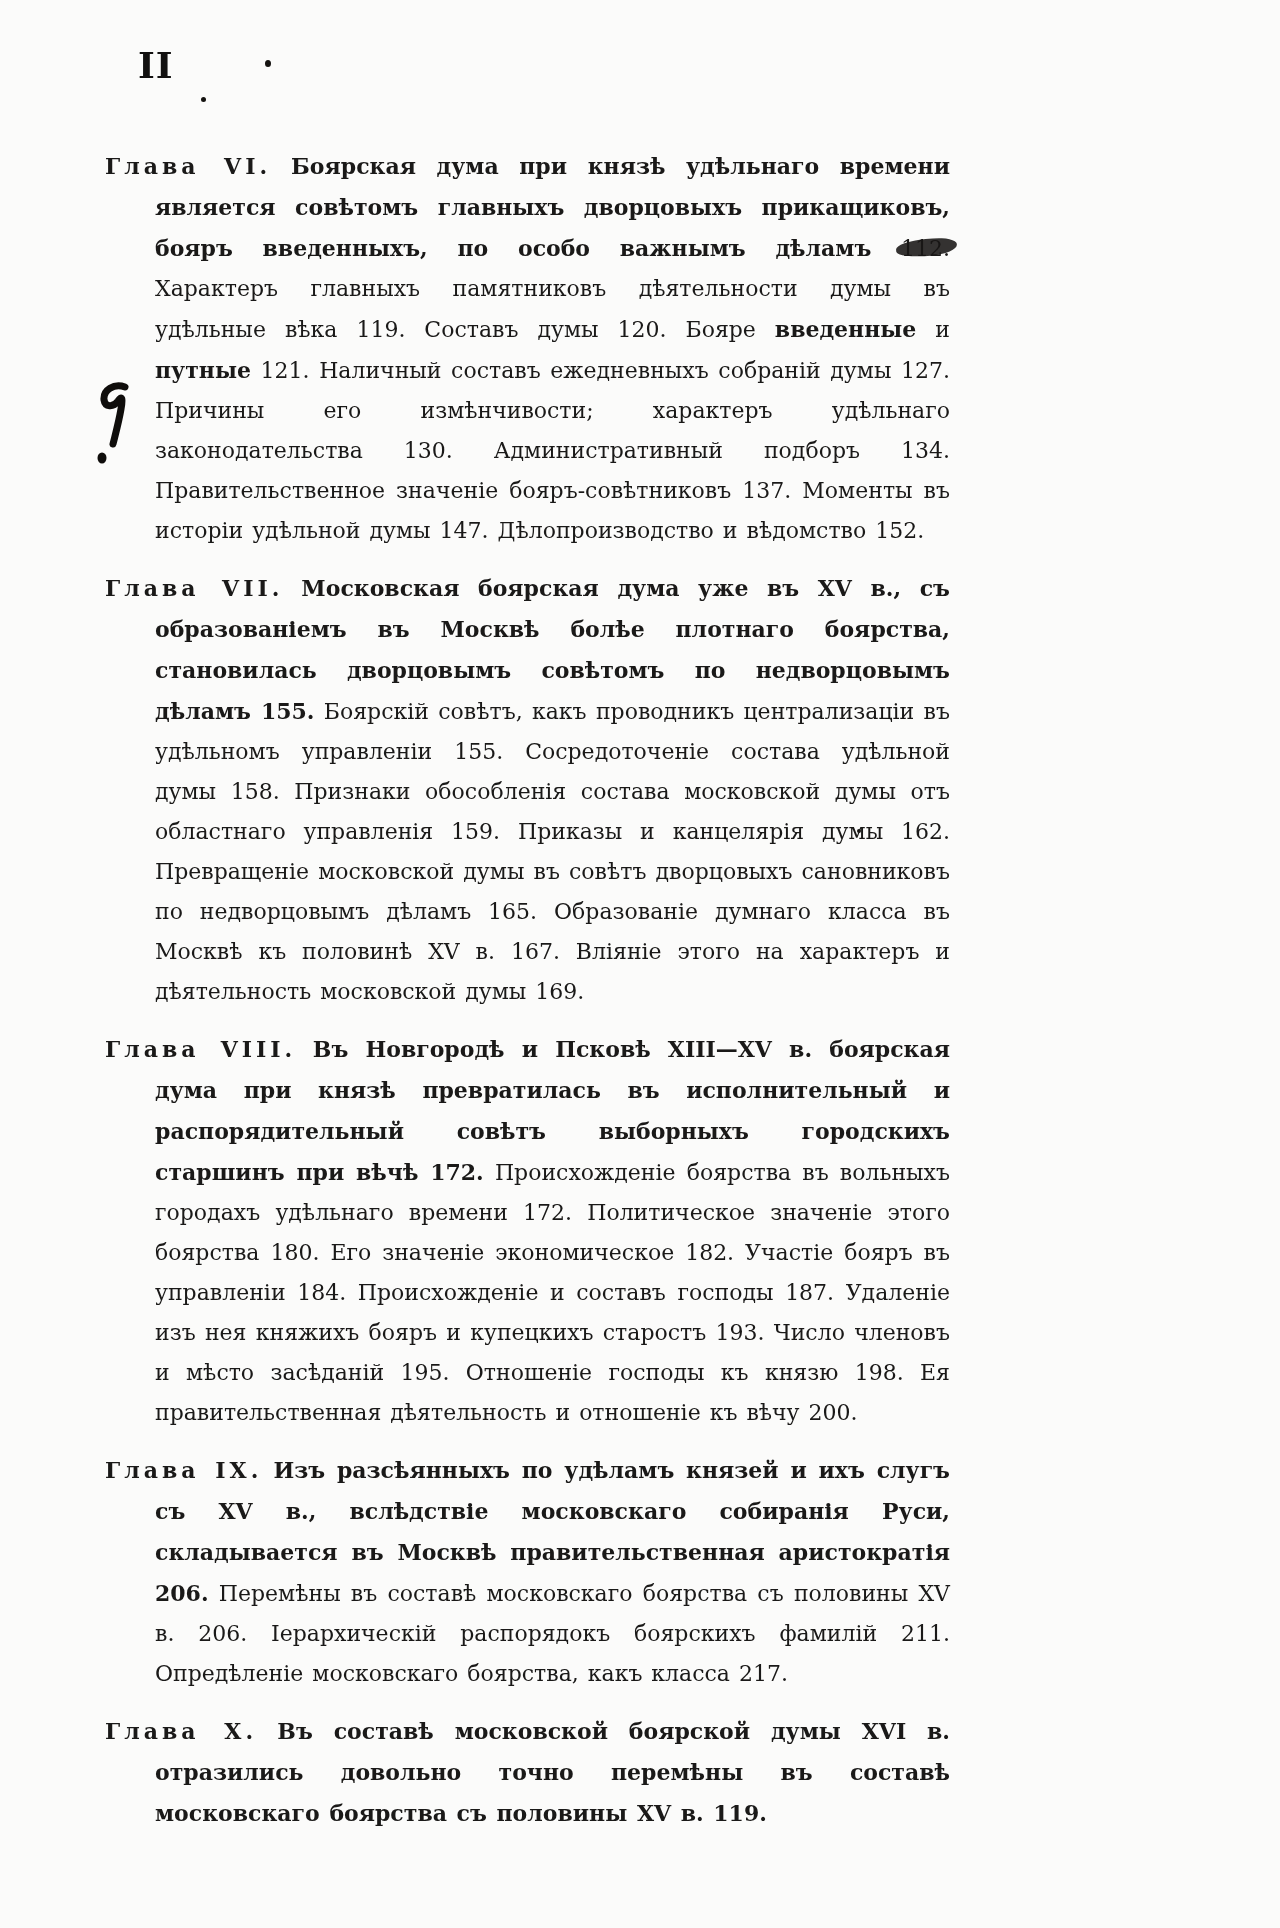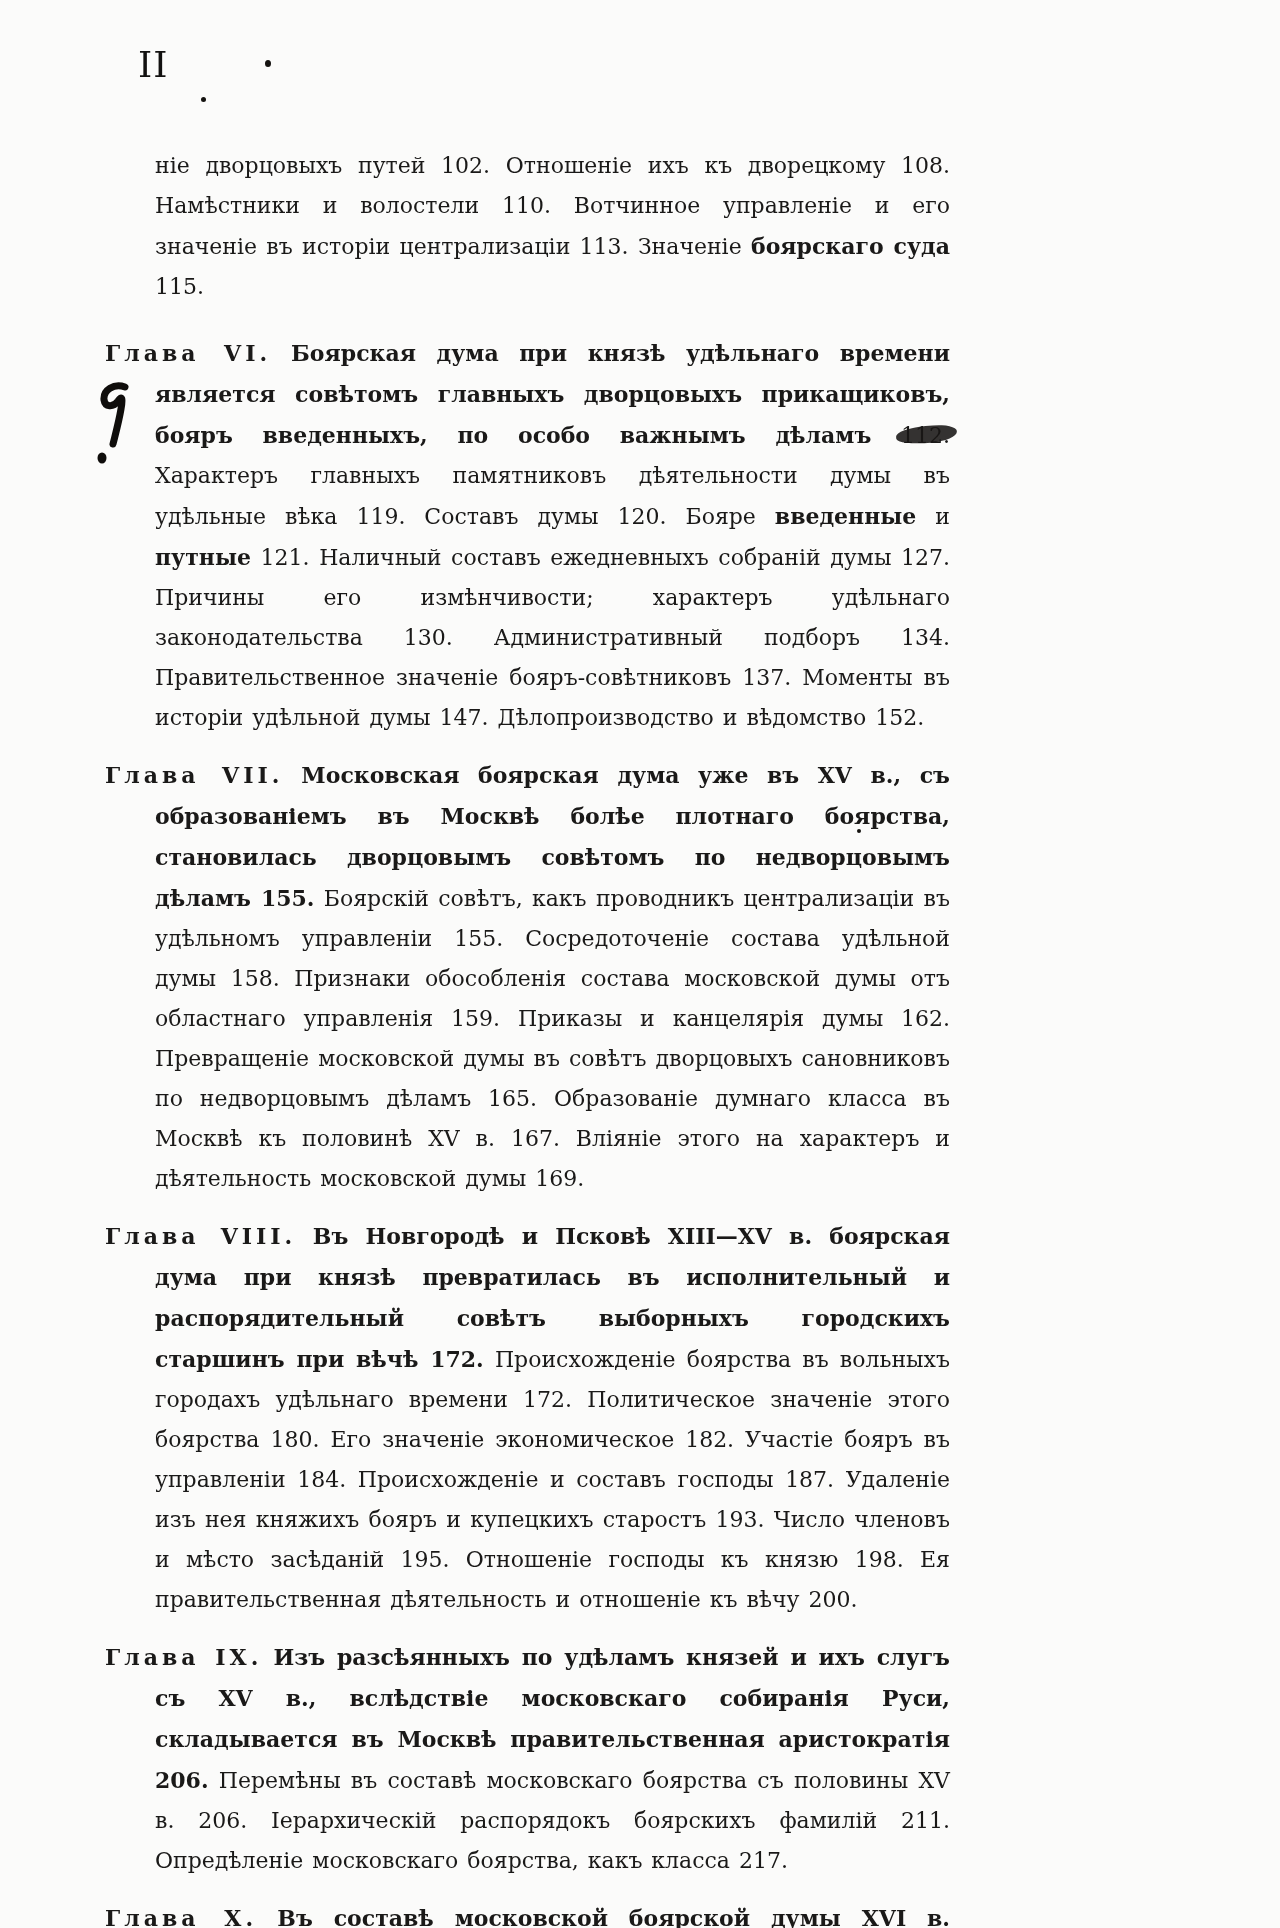--- a/index.html
+++ b/index.html
@@ -13,21 +13,21 @@
     background: #fbfbfa;
     font-family: "DejaVu Serif", "Liberation Serif", serif;
     color: #161514;
     overflow: hidden;
   }
   .page-number {
     position: absolute;
     left: 138px;
     top: 44px;
     font-size: 36px;
-    font-weight: normal;
+    font-weight: bold;
     letter-spacing: 1px;
     color: #121110;
   }
   .toc {
     position: absolute;
     left: 105px;
     top: 146px;
     width: 845px;
   }
   .para {
@@ -96,19 +96,18 @@
 <div class="ink-speck speck-1"></div>
 <div class="ink-speck speck-2"></div>
 <div class="ink-speck speck-3"></div>
 
 <svg class="pen-mark" viewBox="0 0 40 86" xmlns="http://www.w3.org/2000/svg" aria-hidden="true">
   <path d="M31 5 C20 1 9 8 10 18 C11 25 19 26 24 19 C28 13 29 16 27 27 C25 39 22 50 19 62" fill="none" stroke="#0f0d0b" stroke-width="7" stroke-linecap="round"></path>
   <ellipse cx="8" cy="76" rx="4.5" ry="5.5" fill="#0f0d0b"></ellipse>
 </svg>
 
 <div class="toc">
-    <p class="para intro"><span class="seg seg-n">ніе дворцовыхъ путей 102. Отношеніе ихъ къ дворецкому 108. Намѣстники и волостели 110. Вотчинное управленіе и его значеніе въ исторіи централизаціи 113. Значеніе </span><span class="seg seg-b">боярскаго суда</span><span class="seg seg-n"> 115.</span></p>
     <p class="para chapter"><span class="chapter-prefix seg-b">Глава VI.</span> <span class="seg seg-b">Боярская дума при князѣ удѣльнаго времени является совѣтомъ главныхъ дворцовыхъ прикащиковъ, бояръ введенныхъ, по особо важнымъ дѣламъ </span><span class="seg seg-blot">112.</span><span class="seg seg-n"> Характеръ главныхъ памятниковъ дѣятельности думы въ удѣльные вѣка 119. Составъ думы 120. Бояре </span><span class="seg seg-b">введенные</span><span class="seg seg-n"> и </span><span class="seg seg-b">путные</span><span class="seg seg-n"> 121. Наличный составъ ежедневныхъ собраній думы 127. Причины его измѣнчивости; характеръ удѣльнаго законодательства 130. Административный подборъ 134. Правительственное значеніе бояръ-совѣтниковъ 137. Моменты въ исторіи удѣльной думы 147. Дѣлопроизводство и вѣдомство 152.</span></p>
     <p class="para chapter"><span class="chapter-prefix seg-b">Глава VII.</span> <span class="seg seg-b">Московская боярская дума уже въ XV в., съ образованіемъ въ Москвѣ болѣе плотнаго боярства, становилась дворцовымъ совѣтомъ по недворцовымъ дѣламъ 155.</span><span class="seg seg-n"> Боярскій совѣтъ, какъ проводникъ централизаціи въ удѣльномъ управленіи 155. Сосредоточеніе состава удѣльной думы 158. Признаки обособленія состава московской думы отъ областнаго управленія 159. Приказы и канцелярія думы 162. Превращеніе московской думы въ совѣтъ дворцовыхъ сановниковъ по недворцовымъ дѣламъ 165. Образованіе думнаго класса въ Москвѣ къ половинѣ XV в. 167. Вліяніе этого на характеръ и дѣятельность московской думы 169.</span></p>
     <p class="para chapter"><span class="chapter-prefix seg-b">Глава VIII.</span> <span class="seg seg-b">Въ Новгородѣ и Псковѣ XIII—XV в. боярская дума при князѣ превратилась въ исполнительный и распорядительный совѣтъ выборныхъ городскихъ старшинъ при вѣчѣ 172.</span><span class="seg seg-n"> Происхожденіе боярства въ вольныхъ городахъ удѣльнаго времени 172. Политическое значеніе этого боярства 180. Его значеніе экономическое 182. Участіе бояръ въ управленіи 184. Происхожденіе и составъ господы 187. Удаленіе изъ нея княжихъ бояръ и купецкихъ старостъ 193. Число членовъ и мѣсто засѣданій 195. Отношеніе господы къ князю 198. Ея правительственная дѣятельность и отношеніе къ вѣчу 200.</span></p>
     <p class="para chapter"><span class="chapter-prefix seg-b">Глава IX.</span> <span class="seg seg-b">Изъ разсѣянныхъ по удѣламъ князей и ихъ слугъ съ XV в., вслѣдствіе московскаго собиранія Руси, складывается въ Москвѣ правительственная аристократія 206.</span><span class="seg seg-n"> Перемѣны въ составѣ московскаго боярства съ половины XV в. 206. Іерархическій распорядокъ боярскихъ фамилій 211. Опредѣленіе московскаго боярства, какъ класса 217.</span></p>
     <p class="para chapter"><span class="chapter-prefix seg-b">Глава X.</span> <span class="seg seg-b">Въ составѣ московской боярской думы XVI в. отразились довольно точно перемѣны въ составѣ московскаго боярства съ половины XV в. 119.</span></p>
   </div>
 
 </body></html>

